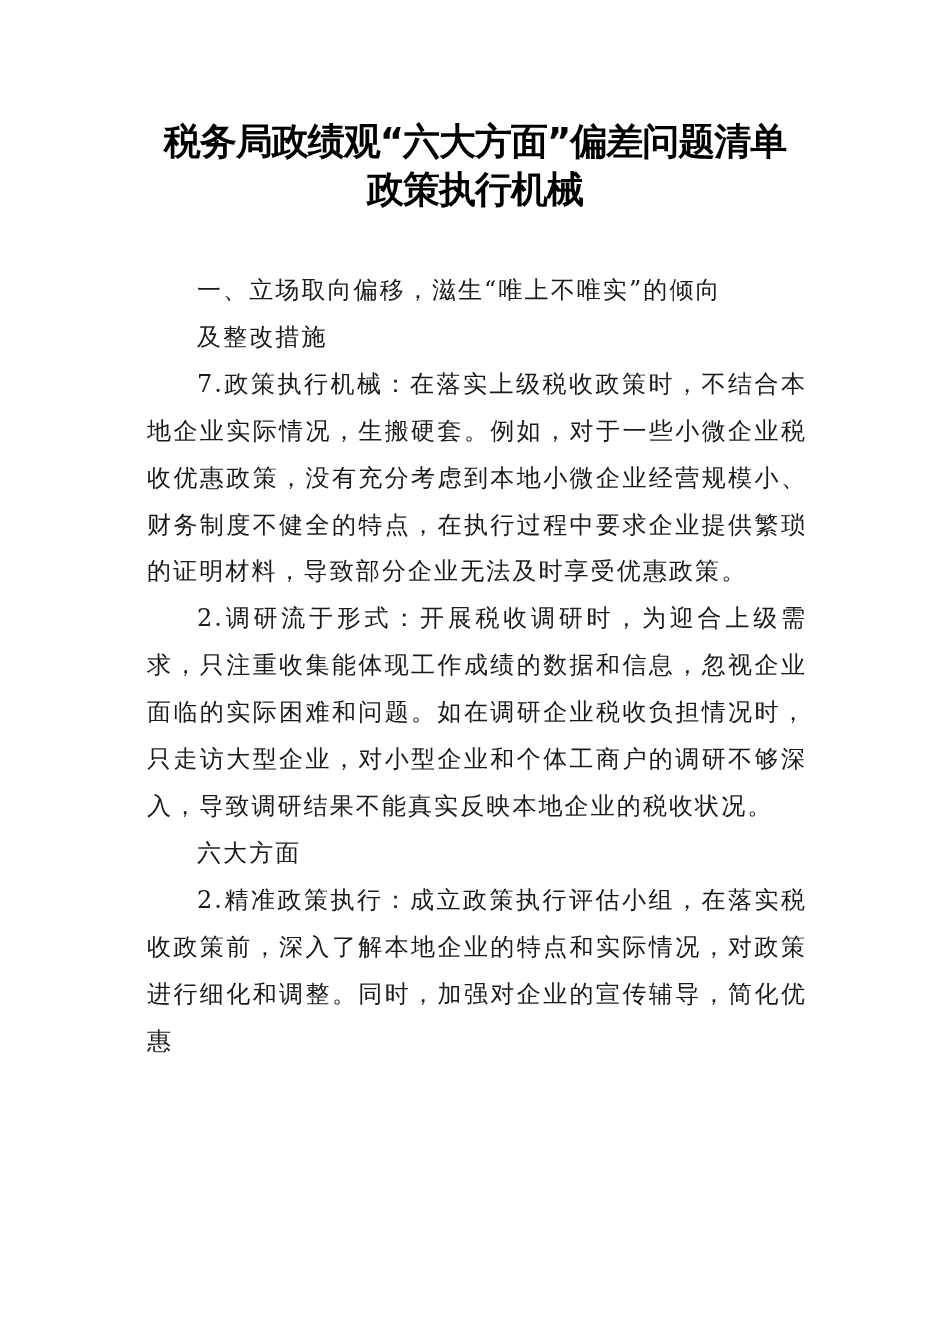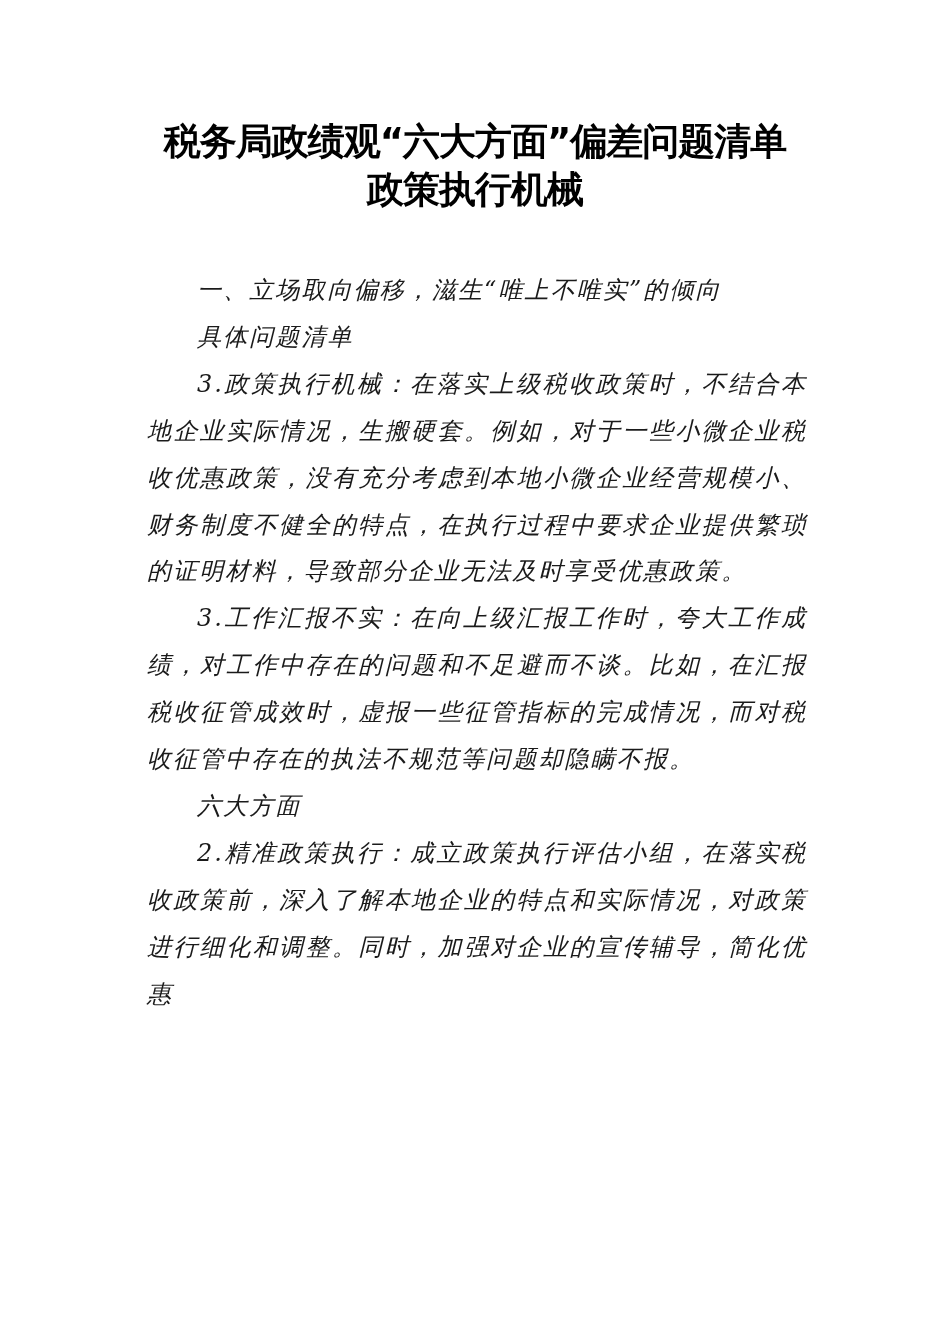--- a/index.html
+++ b/index.html
@@ -11,33 +11,33 @@
     font-family: "DejaVu Sans", "Liberation Sans", sans-serif;
     font-weight: bold; font-size: 37px; line-height: 48px; color: #000;
     letter-spacing: -1px;
   }
   .body {
     position: absolute; left: 147px; top: 267px; width: 660px;
     font-family: "DejaVu Serif", "Liberation Serif", serif;
     font-size: 24px; line-height: 46.9px; color: #1a1a1a;
     letter-spacing: 2.1px;
   }
-  .body p { margin: 0; text-align: justify; text-indent: 50px; font-style: italic; }
+  .body p { margin: 0; text-align: justify; text-indent: 50px; }
   .body p.heading { text-indent: 50px; }
 </style>
 </head>
 <body>
 
 <div class="page">
   <div class="title">
     <div>税务局政绩观“六大方面”偏差问题清单</div>
     <div>政策执行机械</div>
   </div>
 
   <div class="body">
     <p class="heading">一、立场取向偏移，滋生“唯上不唯实”的倾向</p>
-    <p class="heading">具体问题清单</p>
-    <p>3.政策执行机械：在落实上级税收政策时，不结合本地企业实际情况，生搬硬套。例如，对于一些小微企业税收优惠政策，没有充分考虑到本地小微企业经营规模小、财务制度不健全的特点，在执行过程中要求企业提供繁琐的证明材料，导致部分企业无法及时享受优惠政策。</p>
-    <p>3.工作汇报不实：在向上级汇报工作时，夸大工作成绩，对工作中存在的问题和不足避而不谈。比如，在汇报税收征管成效时，虚报一些征管指标的完成情况，而对税收征管中存在的执法不规范等问题却隐瞒不报。</p>
+    <p class="heading">及整改措施</p>
+    <p>7.政策执行机械：在落实上级税收政策时，不结合本地企业实际情况，生搬硬套。例如，对于一些小微企业税收优惠政策，没有充分考虑到本地小微企业经营规模小、财务制度不健全的特点，在执行过程中要求企业提供繁琐的证明材料，导致部分企业无法及时享受优惠政策。</p>
+    <p>2.调研流于形式：开展税收调研时，为迎合上级需求，只注重收集能体现工作成绩的数据和信息，忽视企业面临的实际困难和问题。如在调研企业税收负担情况时，只走访大型企业，对小型企业和个体工商户的调研不够深入，导致调研结果不能真实反映本地企业的税收状况。</p>
     <p class="heading">六大方面</p>
     <p>2.精准政策执行：成立政策执行评估小组，在落实税收政策前，深入了解本地企业的特点和实际情况，对政策进行细化和调整。同时，加强对企业的宣传辅导，简化优惠</p>
   </div>
 </div>
 
 </body></html>

